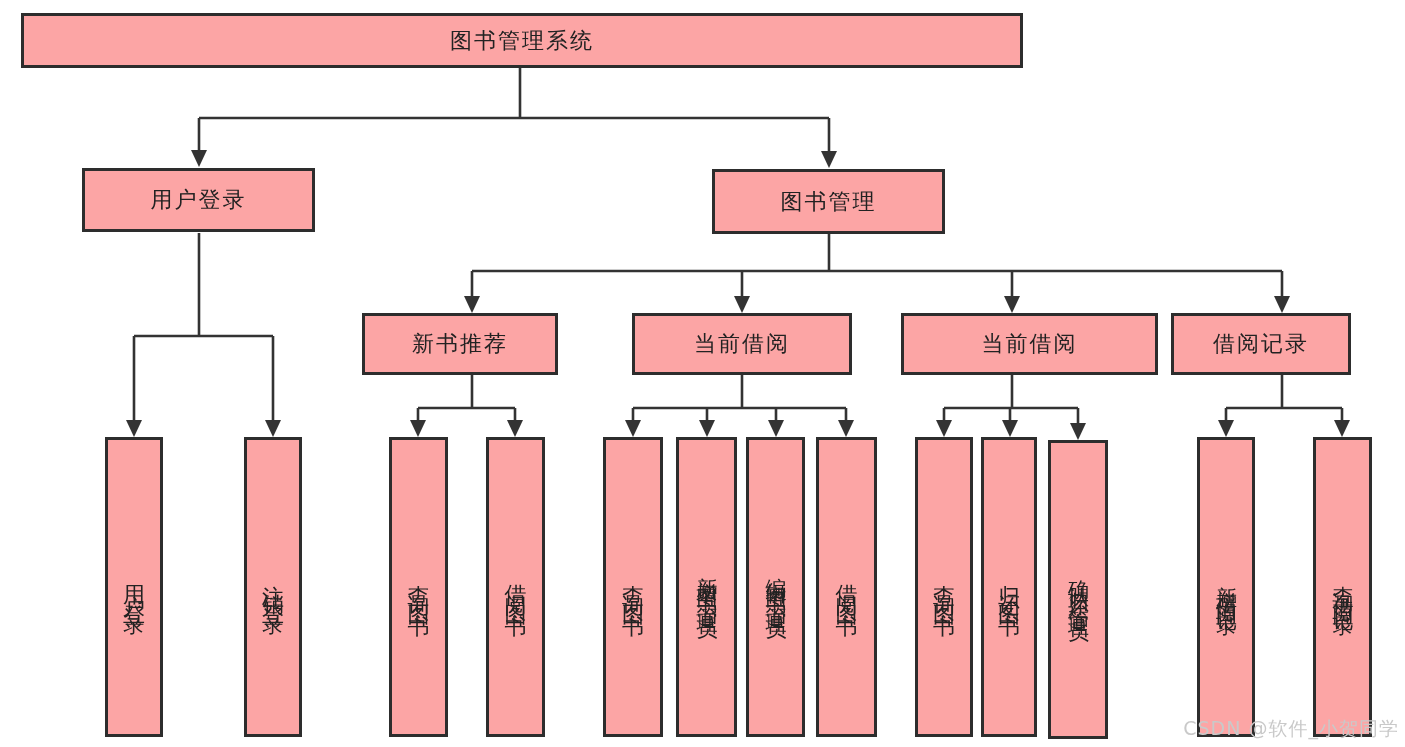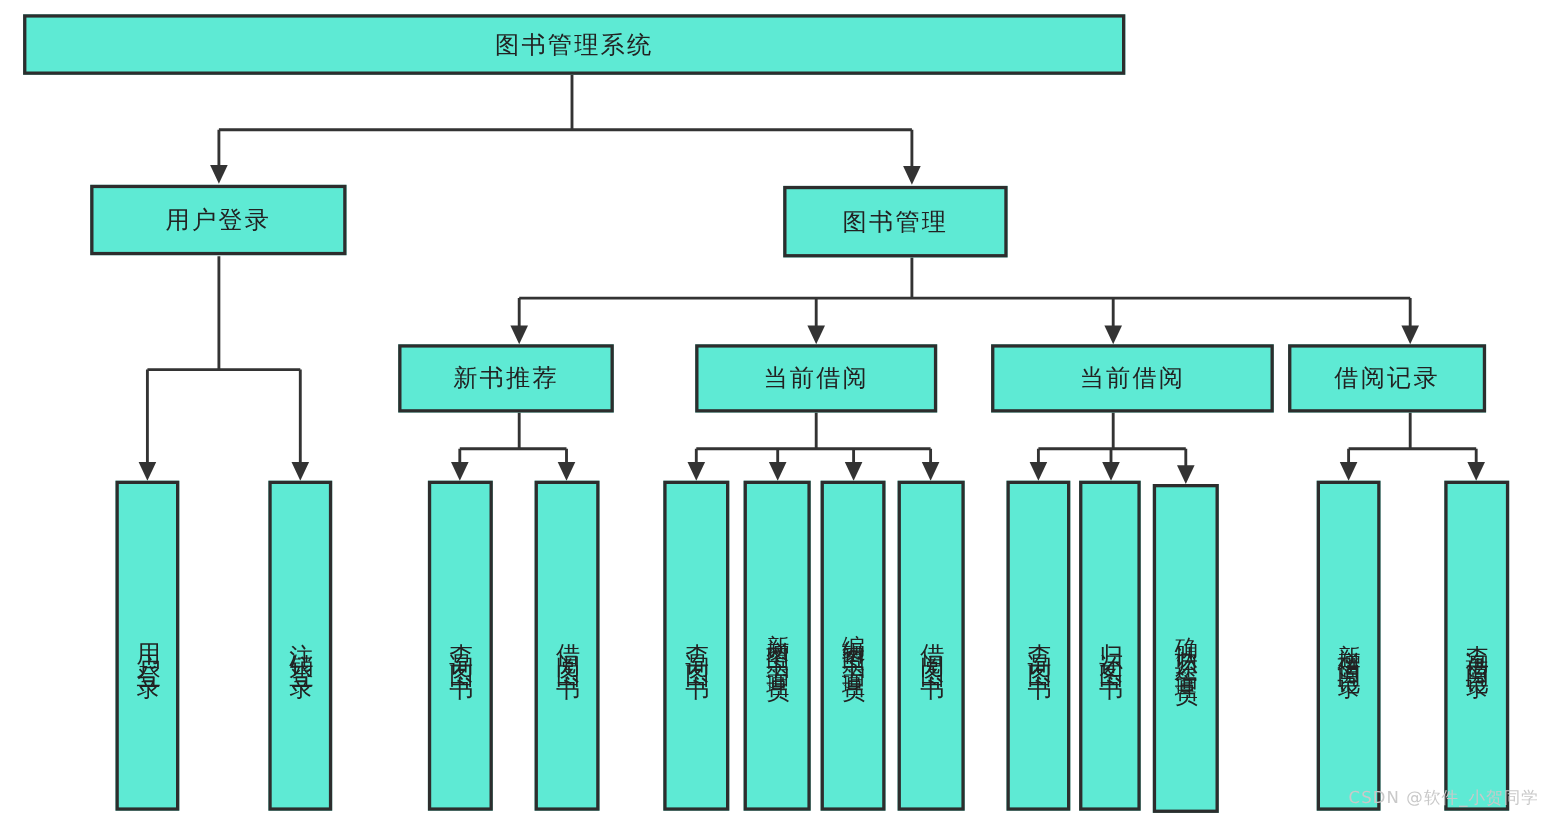--- a/index.html
+++ b/index.html
@@ -13,21 +13,21 @@
     overflow: hidden;
   }
   svg.wires { position: absolute; left: 0; top: 0; z-index: 1; }
   svg.wires path { stroke: #333333; stroke-width: 2.6; fill: none; }
   svg.wires polygon { fill: #333333; stroke: none; }
 
   .node {
     position: absolute;
     box-sizing: border-box;
     border: 3px solid #2d2d2d;
-    background: #5eead4;
+    background: #fca5a5;
     display: flex;
     align-items: center;
     justify-content: center;
     z-index: 2;
   }
   .h-node span {
     font-size: 22px;
     letter-spacing: 2px;
     white-space: nowrap;
   }
@@ -38,21 +38,21 @@
     line-height: 1;
     white-space: nowrap;
   }
   .v-node span.long { letter-spacing: 6px; font-size: 21px; }
 
   .watermark {
     position: absolute;
     right: 6px;
     top: 716px;
     z-index: 3;
-    font-size: 15px;
+    font-size: 19px;
     letter-spacing: 1px;
     color: #c9c9c9;
     white-space: nowrap;
   }
 </style>
 </head>
 <body>
 
 <div class="canvas">
 
@@ -88,21 +88,21 @@
     </g>
   </svg>
 
   <div class="node h-node" style="left:21px;top:13px;width:1002px;height:55px">
     <span>图书管理系统</span>
   </div>
 
   <div class="node h-node" style="left:82px;top:168px;width:233px;height:64px">
     <span>用户登录</span>
   </div>
-  <div class="node h-node" style="left:712px;top:169px;width:204px;height:65px">
+  <div class="node h-node" style="left:712px;top:169px;width:233px;height:65px">
     <span>图书管理</span>
   </div>
 
   <div class="node h-node" style="left:362px;top:313px;width:196px;height:62px">
     <span>新书推荐</span>
   </div>
   <div class="node h-node" style="left:632px;top:313px;width:220px;height:62px">
     <span>当前借阅</span>
   </div>
   <div class="node h-node" style="left:901px;top:313px;width:257px;height:62px">

